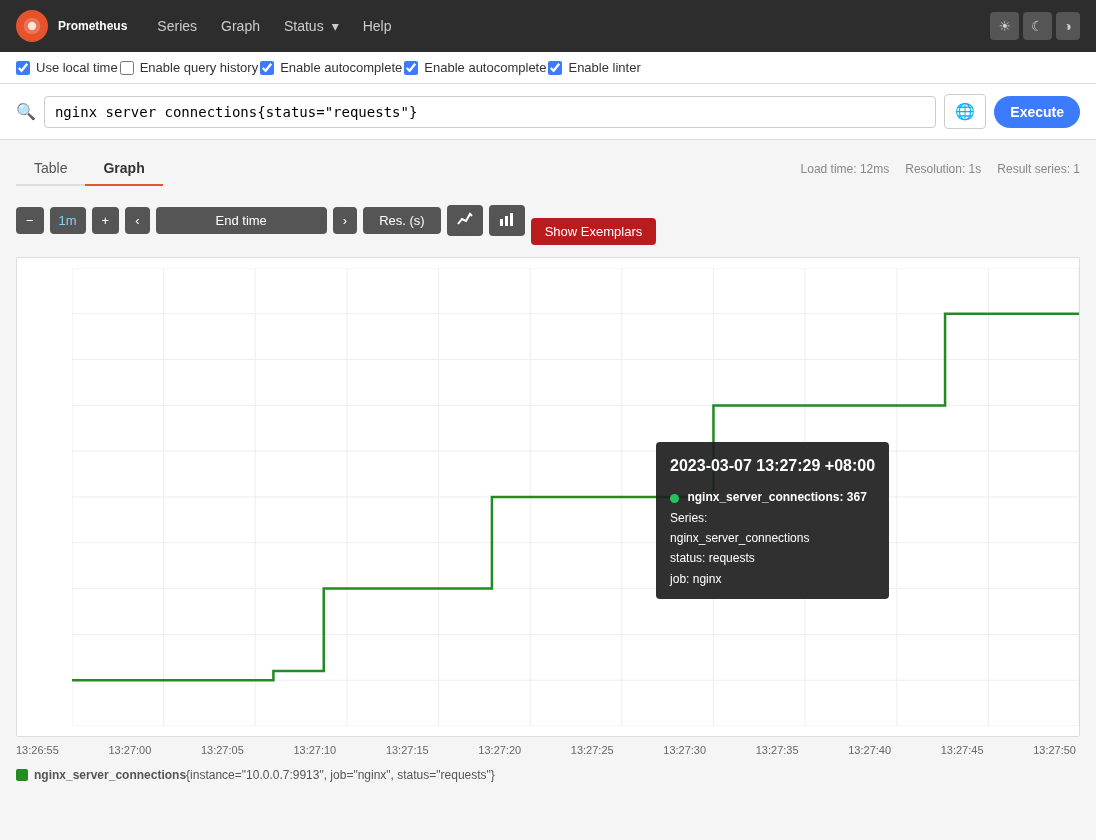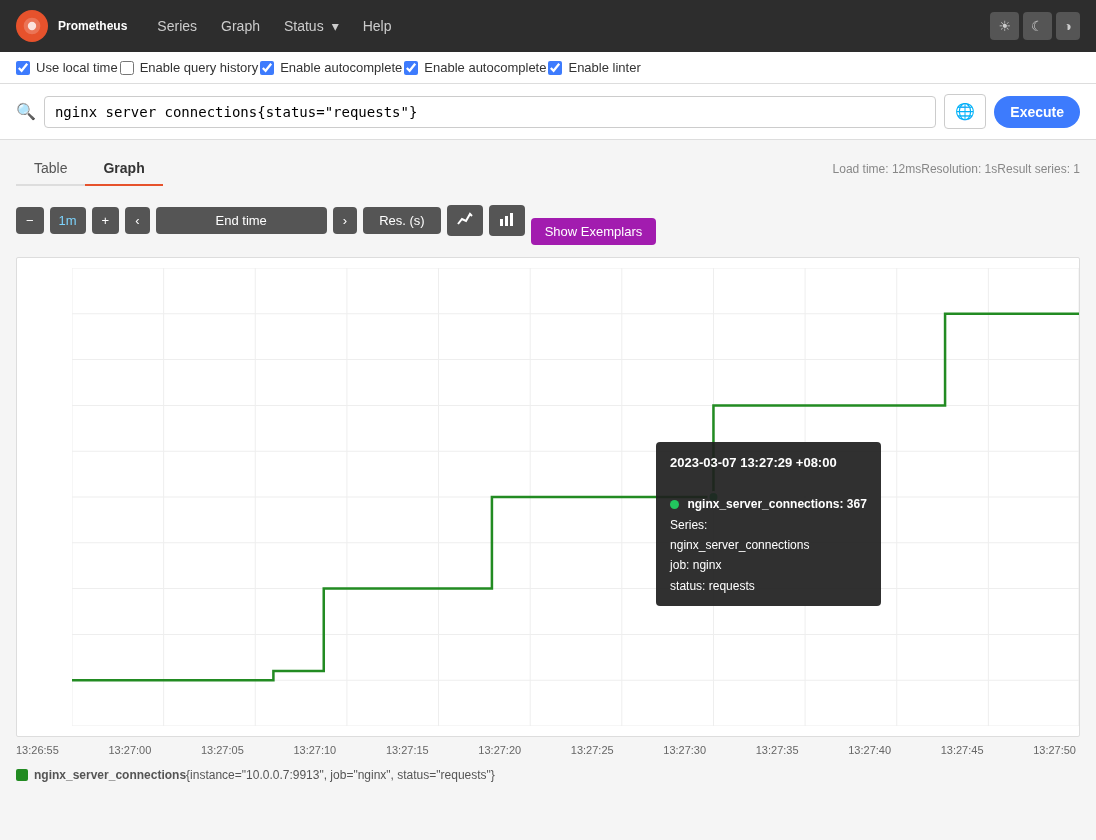--- a/index.html
+++ b/index.html
@@ -156,20 +156,21 @@
     }
     .tab.active {
       color: #333;
       border-bottom: 2px solid #e6522c;
       font-weight: bold;
     }
     .meta-info {
       font-size: 12px;
       color: #888;
       display: flex;
+      gap: 16px;
     }
 
     
     .graph-controls {
       display: flex;
       align-items: center;
       gap: 6px;
       margin-bottom: 12px;
     }
     .ctrl-btn {
@@ -212,21 +213,21 @@
     .chart-type-btn {
       background: #555;
       color: #fff;
       border: none;
       border-radius: 4px;
       padding: 6px 10px;
       font-size: 14px;
       cursor: pointer;
     }
     .exemplars-btn {
-      background: #a21caf;
+      background: #b91c1c;
       color: #fff;
       border: none;
       border-radius: 4px;
       padding: 6px 14px;
       font-size: 13px;
       cursor: pointer;
       margin-top: 22px;
     }
 
     
@@ -256,22 +257,22 @@
       border-radius: 4px;
       padding: 10px 14px;
       font-size: 12px;
       line-height: 1.7;
       pointer-events: none;
       z-index: 10;
       min-width: 200px;
     }
     .tooltip-title {
       font-weight: bold;
-      margin-bottom: 20px;
-      font-size: 13px;
+      margin-bottom: 8px;
+      font-size: 16px;
     }
     .tooltip-dot {
       display: inline-block;
       width: 9px;
       height: 9px;
       background: #22c55e;
       border-radius: 50%;
       margin-right: 5px;
       vertical-align: middle;
     }
@@ -478,22 +479,22 @@
         
         <div class="tooltip" style="left: 58%; top: 38%;">
           <div class="tooltip-title">2023-03-07 13:27:29 +08:00</div>
           <div>
             <span class="tooltip-dot"></span>
             <span class="tooltip-metric">nginx_server_connections: 367</span>
           </div>
           <div class="tooltip-series">
             <div>Series:</div>
             <div>nginx_server_connections</div>
+            <div>status: requests</div>
             <div>job: nginx</div>
-            <div>status: requests</div>
           </div>
         </div>
 
       </div>
     </div>
 
     <div class="x-labels" style="padding-left:0;">
       <span>13:26:55</span>
       <span>13:27:00</span>
       <span>13:27:05</span>

